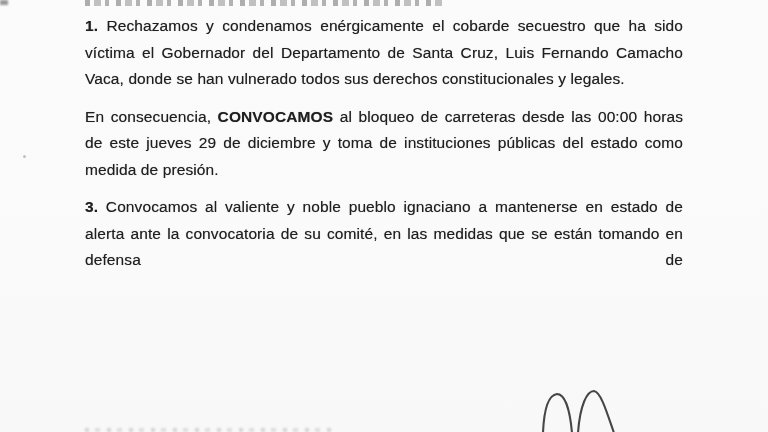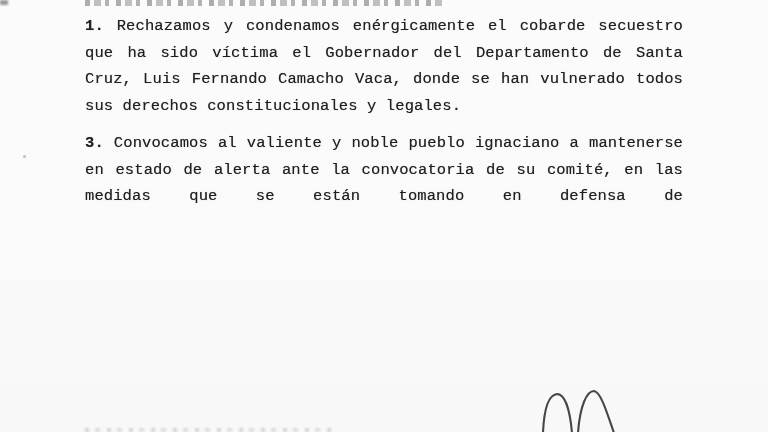--- a/index.html
+++ b/index.html
@@ -27,21 +27,20 @@
     width: 604px;
     font-size: 15.5px;
     line-height: 26.5px;
     color: #1f1f1f;
     text-align: justify;
     letter-spacing: 0.1px;
     text-shadow: 0 0 0.7px rgba(34,34,34,0.55);
   }
   .doc p {
     margin: 0 6px 11px 0;
-    font-family: Liberation Mono, monospace;
   }
   .doc p.clipped {
     text-align-last: justify;
     margin-bottom: 0;
   }
   .seg.b {
     font-weight: bold;
   }
   
   .clip-top {
@@ -101,20 +100,21 @@
 <body>
 
 <div class="paper"></div>
 
 <div class="corner-smudge"></div>
 <div class="clip-top"></div>
 <div class="speck"></div>
 
 <div class="doc">
   <p class="para"><span class="seg"></span><span class="seg b">1.</span><span class="seg"> Rechazamos y condenamos enérgicamente el cobarde secuestro que ha sido víctima el Gobernador del Departamento de Santa Cruz, Luis Fernando Camacho Vaca, donde se han vulnerado todos sus derechos constitucionales y legales.</span></p>
+  <p class="para"><span class="seg">En consecuencia, </span><span class="seg b">CONVOCAMOS</span><span class="seg"> al bloqueo de carreteras desde las 00:00 horas de este jueves 29 de diciembre y toma de instituciones públicas del estado como medida de presión.</span></p>
   <p class="para clipped"><span class="seg"></span><span class="seg b">3.</span><span class="seg"> Convocamos al valiente y noble pueblo ignaciano a mantenerse en estado de alerta ante la convocatoria de su comité, en las medidas que se están tomando en defensa de</span></p>
 </div>
 
 <svg class="sig" width="768" height="432" viewBox="0 0 768 432">
   <g fill="none" stroke="#2e2e2e" stroke-width="2.1" stroke-linecap="round" opacity="0.88">
     <path d="M 543 433 C 544 408, 549 395, 557 394 C 565 394, 570 410, 572 433"></path>
     <path d="M 578 433 C 580 405, 587 391, 594 391 C 601 392, 607 413, 614 433"></path>
   </g>
 </svg>
 

